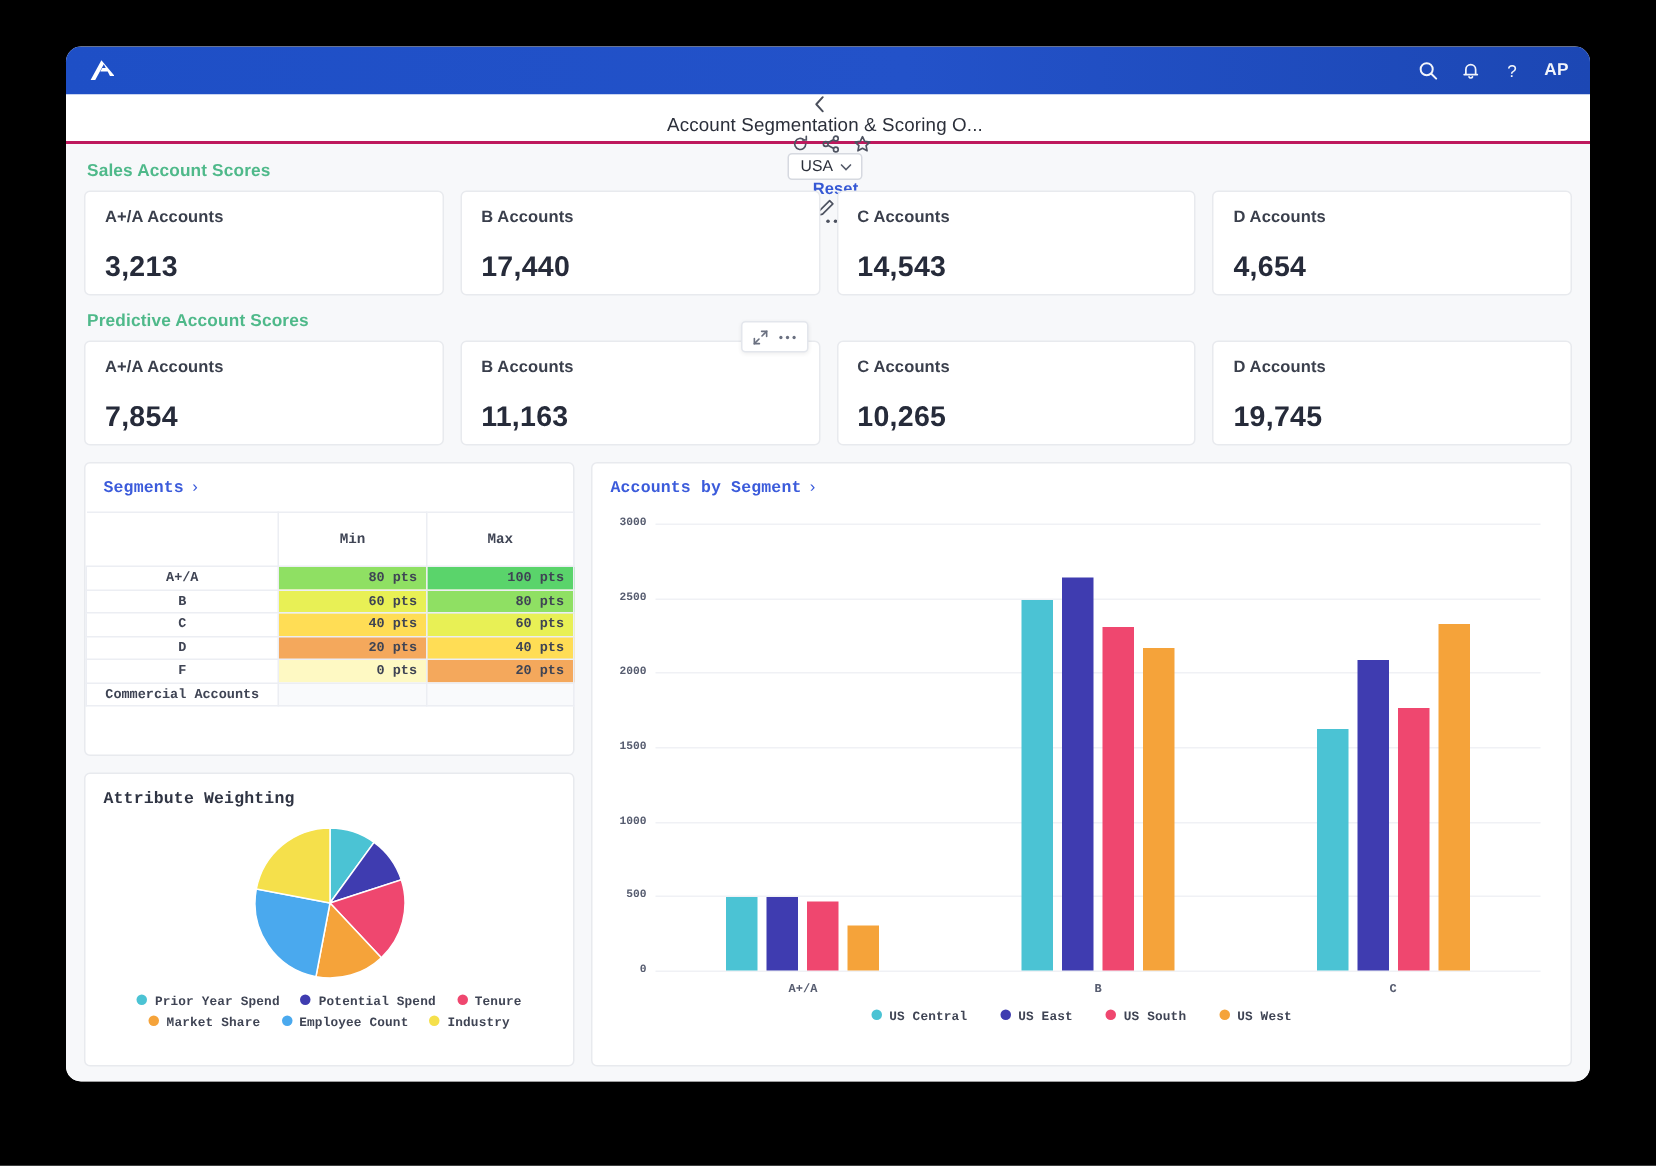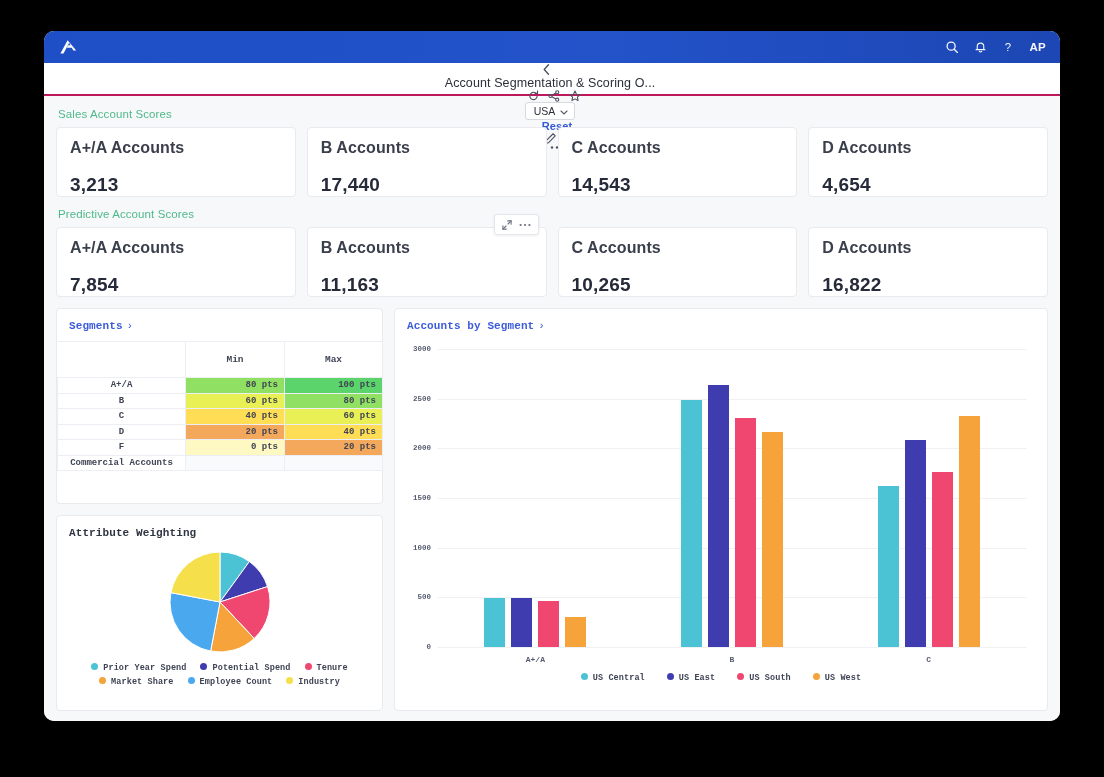--- a/index.html
+++ b/index.html
@@ -66,29 +66,29 @@
   .vdiv { width:1px; height:17px; background:#e1e3e9; margin: 0 12px; }
   .edit-ico, .more-ico { color:#4d5260; display:flex; }
   .more-ico { margin-left: 13px; }
 
   
   .board {
     background: #f7f8fa; height: 625px; padding: 10px 12px 0 12px;
     overflow: hidden;
   }
   .section-title {
-    font-size: 11.5px; font-weight: 400; color: #4fb98a;
+    font-size: 11.5px; font-weight: 700; color: #4fb98a;
     margin: 2px 0 7px 2px; letter-spacing: .1px;
   }
   .kpi-row { display: flex; gap: 11px; }
   .kpi-card {
     flex: 1; background: #fff; border: 1px solid #e8eaee; border-radius: 4px;
     padding: 11px 13px 13px 13px; height: 70px; position: relative;
   }
-  .kpi-label { font-size: 16px; color: #3a3f4c; font-weight: 600; letter-spacing:.1px; }
+  .kpi-label { font-size: 11px; color: #3a3f4c; font-weight: 600; letter-spacing:.1px; }
   .kpi-value {
     font-size: 19px; font-weight: 700; color: #262b3a; margin-top: 17px;
     letter-spacing: .2px;
   }
   .hover-tools {
     position: absolute; top: -14px; right: 7px;
     background: #fff; border: 1px solid #e3e6ec; border-radius: 3px;
     height: 21px; display: flex; align-items: center; gap: 7px;
     padding: 0 7px; box-shadow: 0 1px 3px rgba(0,0,0,.07);
   }
@@ -287,21 +287,21 @@
         </div>
         <div class="kpi-label">B Accounts</div>
         <div class="kpi-value">11,163</div>
       </div>
       <div class="kpi-card">
         <div class="kpi-label">C Accounts</div>
         <div class="kpi-value">10,265</div>
       </div>
       <div class="kpi-card">
         <div class="kpi-label">D Accounts</div>
-        <div class="kpi-value">16,822</div>
+        <div class="kpi-value">19,745</div>
       </div>
     </div>
 
     <div class="lower">
 
       <div class="left-col">
 
         <div class="panel seg-panel">
           <div class="panel-head">
             <span>Segments</span>

